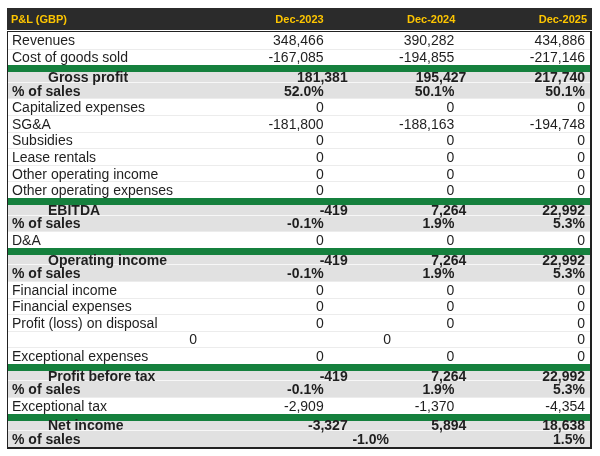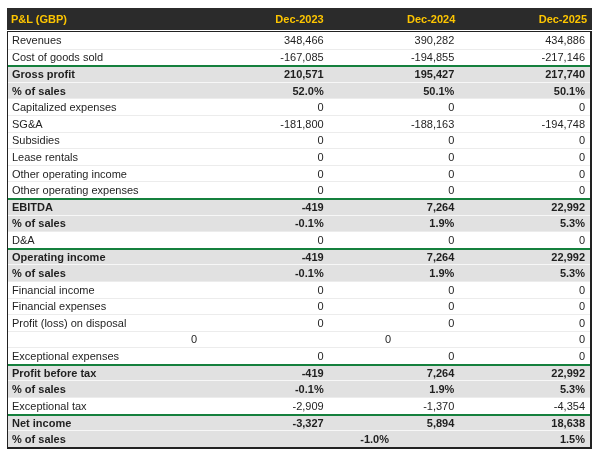--- a/index.html
+++ b/index.html
@@ -31,32 +31,32 @@
   .tbody {
     border: 1px solid #222222;
     border-right-width: 2px;
     border-bottom-width: 2px;
     background: #ffffff;
   }
   .tr {
     display: flex;
     align-items: center;
     height: 16.6px;
-    font-size: 11px;
+    font-size: 14px;
     color: #1f1f1f;
     border-top: 1px solid #ececec;
     background: #ffffff;
   }
   .tr:first-child { border-top: none; }
   .tr.sub {
     background: #e1e1e1;
     font-weight: bold;
   }
   .tr.sub + .tr.sub { border-top: 1px solid #f7f7f7; }
-  .tr.sec { border-top: 2px solid #15803d; }
+  .tr.sec { border-top: 7px solid #15803d; padding-left: 36px; }
   
   .c-label {
     flex: 0 0 190px;
     padding-left: 4px;
     text-align: left;
     white-space: nowrap;
     overflow: hidden;
   }
   .c-num {
     flex: 1 1 0;
@@ -89,21 +89,21 @@
 
     <div class="tr">
       <div class="c-label">Cost of goods sold</div>
       <div class="c-num">-167,085</div>
       <div class="c-num">-194,855</div>
       <div class="c-num">-217,146</div>
     </div>
 
     <div class="tr sub sec">
       <div class="c-label">Gross profit</div>
-      <div class="c-num">210,571</div>
+      <div class="c-num">181,381</div>
       <div class="c-num">195,427</div>
       <div class="c-num">217,740</div>
     </div>
 
     <div class="tr sub">
       <div class="c-label">% of sales</div>
       <div class="c-num">52.0%</div>
       <div class="c-num">50.1%</div>
       <div class="c-num">50.1%</div>
     </div>

